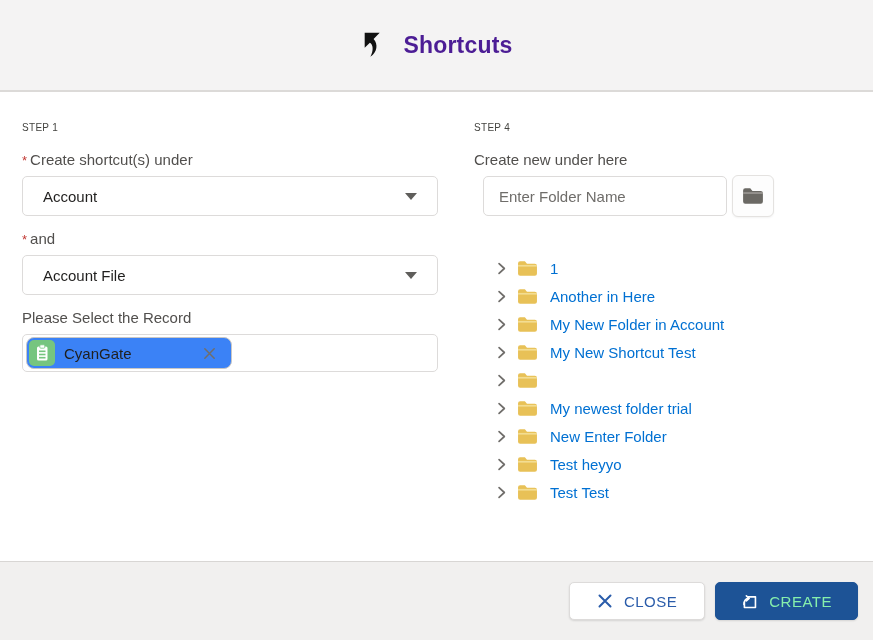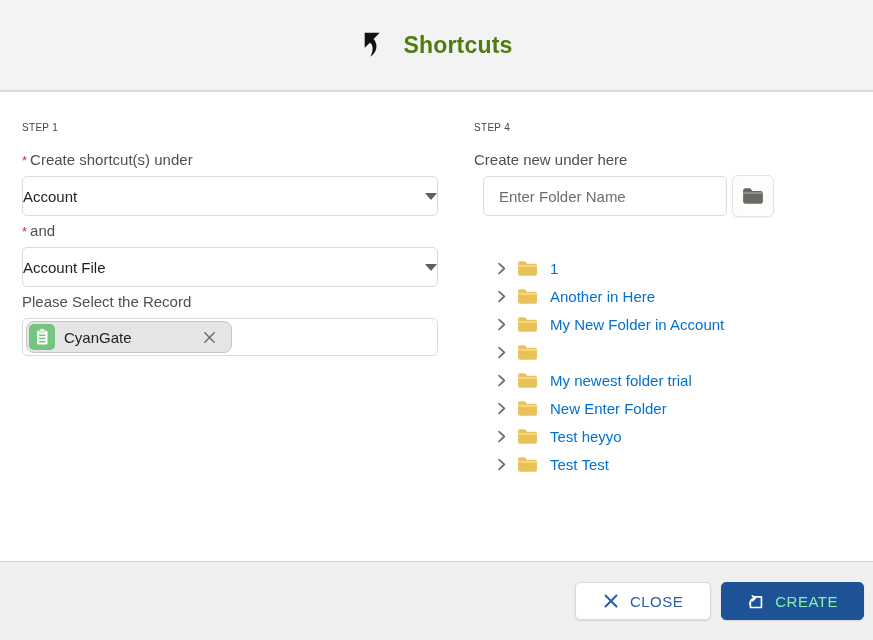--- a/index.html
+++ b/index.html
@@ -27,57 +27,57 @@
   }
   .modal { width:873px; height:640px; display:flex; flex-direction:column; }
 
   
   .modal-header {
     height:92px; flex:0 0 92px;
     background: var(--header-bg);
     border-bottom:2px solid #dcdad8;
     display:flex; align-items:center; justify-content:center; gap:13px;
   }
-  .modal-title { font-size:23px; font-weight:700; color:#4d7c0f; letter-spacing:0.2px; }
+  .modal-title { font-size:23px; font-weight:700; color:#4c1d95; letter-spacing:0.2px; }
   .shortcut-icon svg { display:block; }
 
   
   .modal-body { flex:1 1 auto; display:flex; padding:30px 15px 0 22px; background:#fff; }
   .col-left { width:416px; flex:0 0 416px; margin-right:36px; }
   .col-right { flex:1 1 auto; }
 
   .step-heading { font-size:10px; color:#444440; letter-spacing:0.3px; margin-bottom:18px; }
   .field-label { font-size:15px; color:var(--label-gray); margin-bottom:8px; display:block; }
   .required { color:var(--required-red); font-size:13px; margin-right:3px; }
 
   .select-box {
     height:40px; width:100%;
     border:1px solid var(--border-gray); border-radius:5px;
     background:#fff;
     display:flex; align-items:center; justify-content:space-between;
-    padding:0 0; margin-bottom:6px;
+    padding:0 20px; margin-bottom:14px;
     cursor:pointer;
     font-size:15px; color:#201f1e;
   }
   .caret-down {
     width:0; height:0;
     border-left:6px solid transparent; border-right:6px solid transparent;
     border-top:7px solid #5f5e5b;
   }
 
   .record-box {
     height:38px; width:100%;
     border:1px solid var(--border-gray); border-radius:5px;
     display:flex; align-items:center; padding:2px 3px;
   }
   .record-pill {
     height:32px; min-width:206px;
     border:1px solid #c9c7c5; border-radius:8px;
     display:inline-flex; align-items:center; gap:9px;
-    padding:0 12px 0 2px; background:#e5e5e5;
+    padding:0 12px 0 2px; background:#3b82f6;
     justify-content:space-between;
   }
   .pill-left { display:flex; align-items:center; gap:9px; }
   .pill-label { font-size:15px; color:#201f1e; }
   .pill-remove { background:none; border:none; cursor:pointer; display:flex; align-items:center; padding:2px; }
 
   
   .folder-input-row { display:flex; align-items:flex-start; gap:5px;padding-left:9px; }
   .folder-name-input {
     width:244px; height:40px;
@@ -100,21 +100,21 @@
   .tree-chevron { display:flex; align-items:center; margin-right:9px; }
   .tree-folder-icon { display:flex; align-items:center; margin-right:12px; }
   .tree-label { font-size:15px; color:var(--link-blue); }
 
   
   .modal-footer {
     flex:0 0 79px; height:79px;
     background: var(--footer-bg);
     border-top:1px solid #d8d6d4;
     display:flex; align-items:center; justify-content:flex-end;
-    gap:10px; padding-right:9px;
+    gap:10px; padding-right:15px;
   }
   .btn {
     height:38px; border-radius:5px; cursor:pointer;
     display:inline-flex; align-items:center; gap:11px;
     font-family:"Liberation Sans", sans-serif;
     font-size:15px; letter-spacing:0.5px;
     box-shadow:0 1px 2px rgba(0,0,0,0.12);
   }
   .btn-close {
     background:#fff; border:1px solid var(--border-gray);
@@ -239,20 +239,34 @@
             </span>
             <span class="tree-folder-icon">
               <svg width="21" height="17" viewBox="0 0 20 16" aria-hidden="true">
                 <path d="M1 3 a2 2 0 0 1 2-2 h4.5 l2 2.5 H17 a2 2 0 0 1 2 2 V13 a2 2 0 0 1 -2 2 H3 a2 2 0 0 1 -2-2 Z" fill="#e8c157"></path>
                 <rect x="1" y="4.6" width="18" height="1.6" fill="#f3dd92"></rect>
               </svg>
             </span>
             <a class="tree-label">My New Folder in Account</a>
           </li>
 
+          <li class="tree-row">
+            <span class="tree-chevron">
+              <svg width="13" height="13" viewBox="0 0 16 16" aria-hidden="true">
+                <path d="M5 2 L11.5 8 L5 14" stroke="#706e6b" stroke-width="2.1" fill="none" stroke-linecap="round" stroke-linejoin="round"></path>
+              </svg>
+            </span>
+            <span class="tree-folder-icon">
+              <svg width="21" height="17" viewBox="0 0 20 16" aria-hidden="true">
+                <path d="M1 3 a2 2 0 0 1 2-2 h4.5 l2 2.5 H17 a2 2 0 0 1 2 2 V13 a2 2 0 0 1 -2 2 H3 a2 2 0 0 1 -2-2 Z" fill="#e8c157"></path>
+                <rect x="1" y="4.6" width="18" height="1.6" fill="#f3dd92"></rect>
+              </svg>
+            </span>
+            <a class="tree-label">My New Shortcut Test</a>
+          </li>
 
           <li class="tree-row">
             <span class="tree-chevron">
               <svg width="13" height="13" viewBox="0 0 16 16" aria-hidden="true">
                 <path d="M5 2 L11.5 8 L5 14" stroke="#706e6b" stroke-width="2.1" fill="none" stroke-linecap="round" stroke-linejoin="round"></path>
               </svg>
             </span>
             <span class="tree-folder-icon">
               <svg width="21" height="17" viewBox="0 0 20 16" aria-hidden="true">
                 <path d="M1 3 a2 2 0 0 1 2-2 h4.5 l2 2.5 H17 a2 2 0 0 1 2 2 V13 a2 2 0 0 1 -2 2 H3 a2 2 0 0 1 -2-2 Z" fill="#e8c157"></path>

